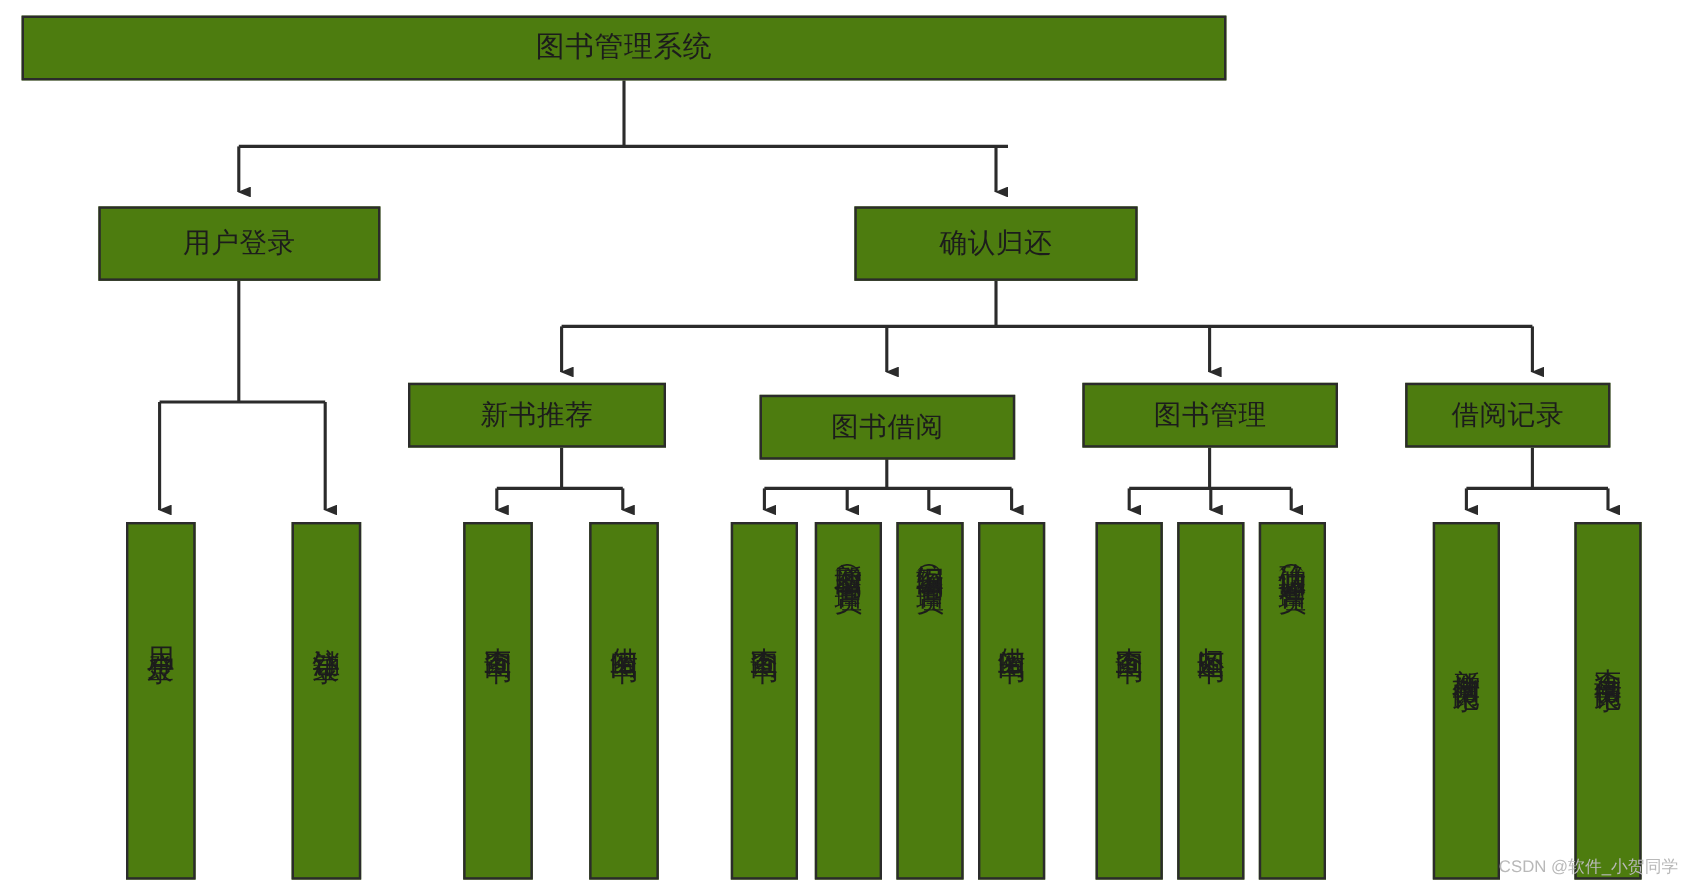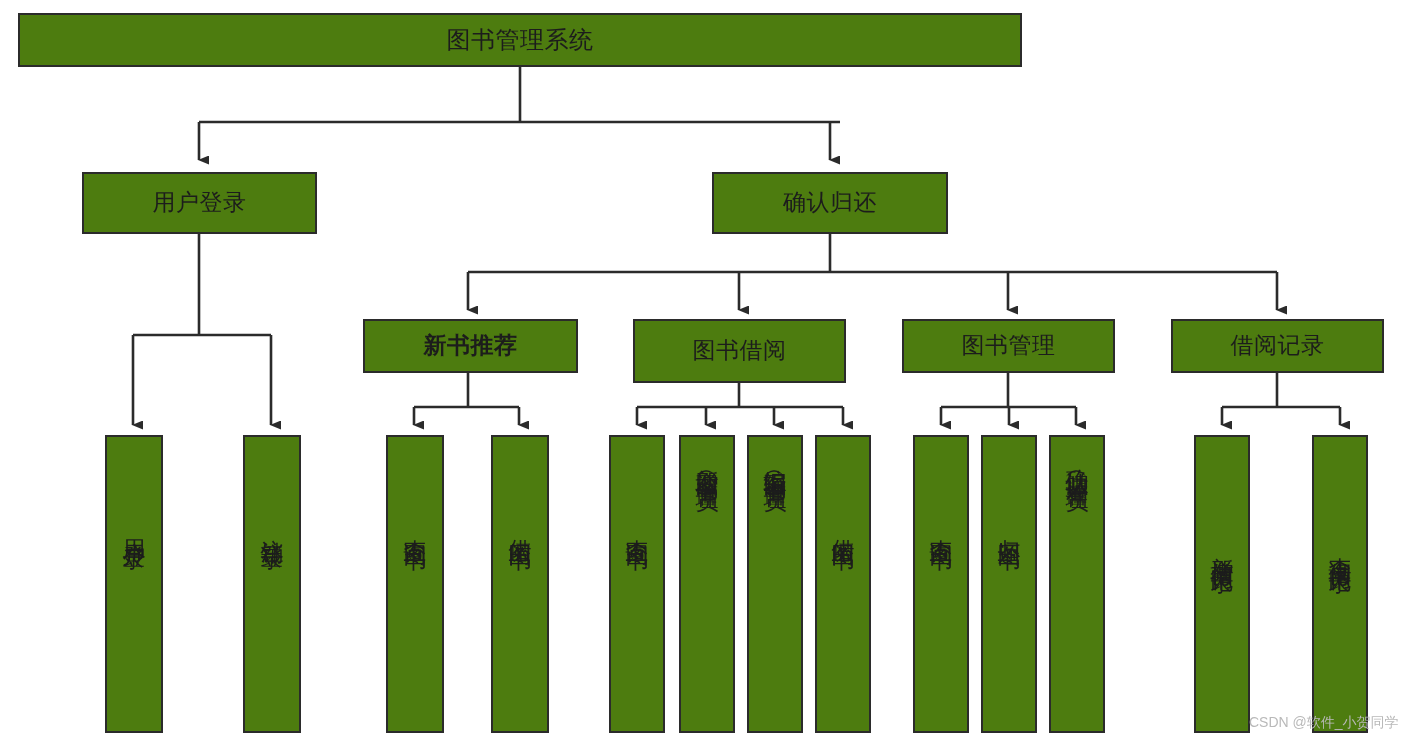--- a/index.html
+++ b/index.html
@@ -142,30 +142,30 @@
     <span class="node-label">图书管理系统</span>
   </div>
 
   <div class="node horiz" style="left:82px; top:172px; width:235px; height:62px;">
     <span class="node-label">用户登录</span>
   </div>
   <div class="node horiz" style="left:712px; top:172px; width:236px; height:62px;">
     <span class="node-label">确认归还</span>
   </div>
 
-  <div class="node horiz" style="left:363px; top:319px; width:215px; height:54px;font-weight:bold;">
+  <div class="node horiz" style="left:340px; top:319px; width:215px; height:54px;">
     <span class="node-label">新书推荐</span>
   </div>
-  <div class="node horiz" style="left:633px; top:319px; width:213px; height:64px;">
+  <div class="node horiz" style="left:633px; top:329px; width:213px; height:54px;">
     <span class="node-label">图书借阅</span>
   </div>
   <div class="node horiz" style="left:902px; top:319px; width:213px; height:54px;">
     <span class="node-label">图书管理</span>
   </div>
-  <div class="node horiz" style="left:1171px; top:319px; width:213px; height:54px;">
+  <div class="node horiz" style="left:1171px; top:319px; width:171px; height:54px;">
     <span class="node-label">借阅记录</span>
   </div>
 
   <div class="node vert mid" style="left:105px; top:435px; width:58px; height:298px;">
     <span class="node-label">用户登录</span>
   </div>
   <div class="node vert mid" style="left:243px; top:435px; width:58px; height:298px;">
     <span class="node-label">注销登录</span>
   </div>
 

